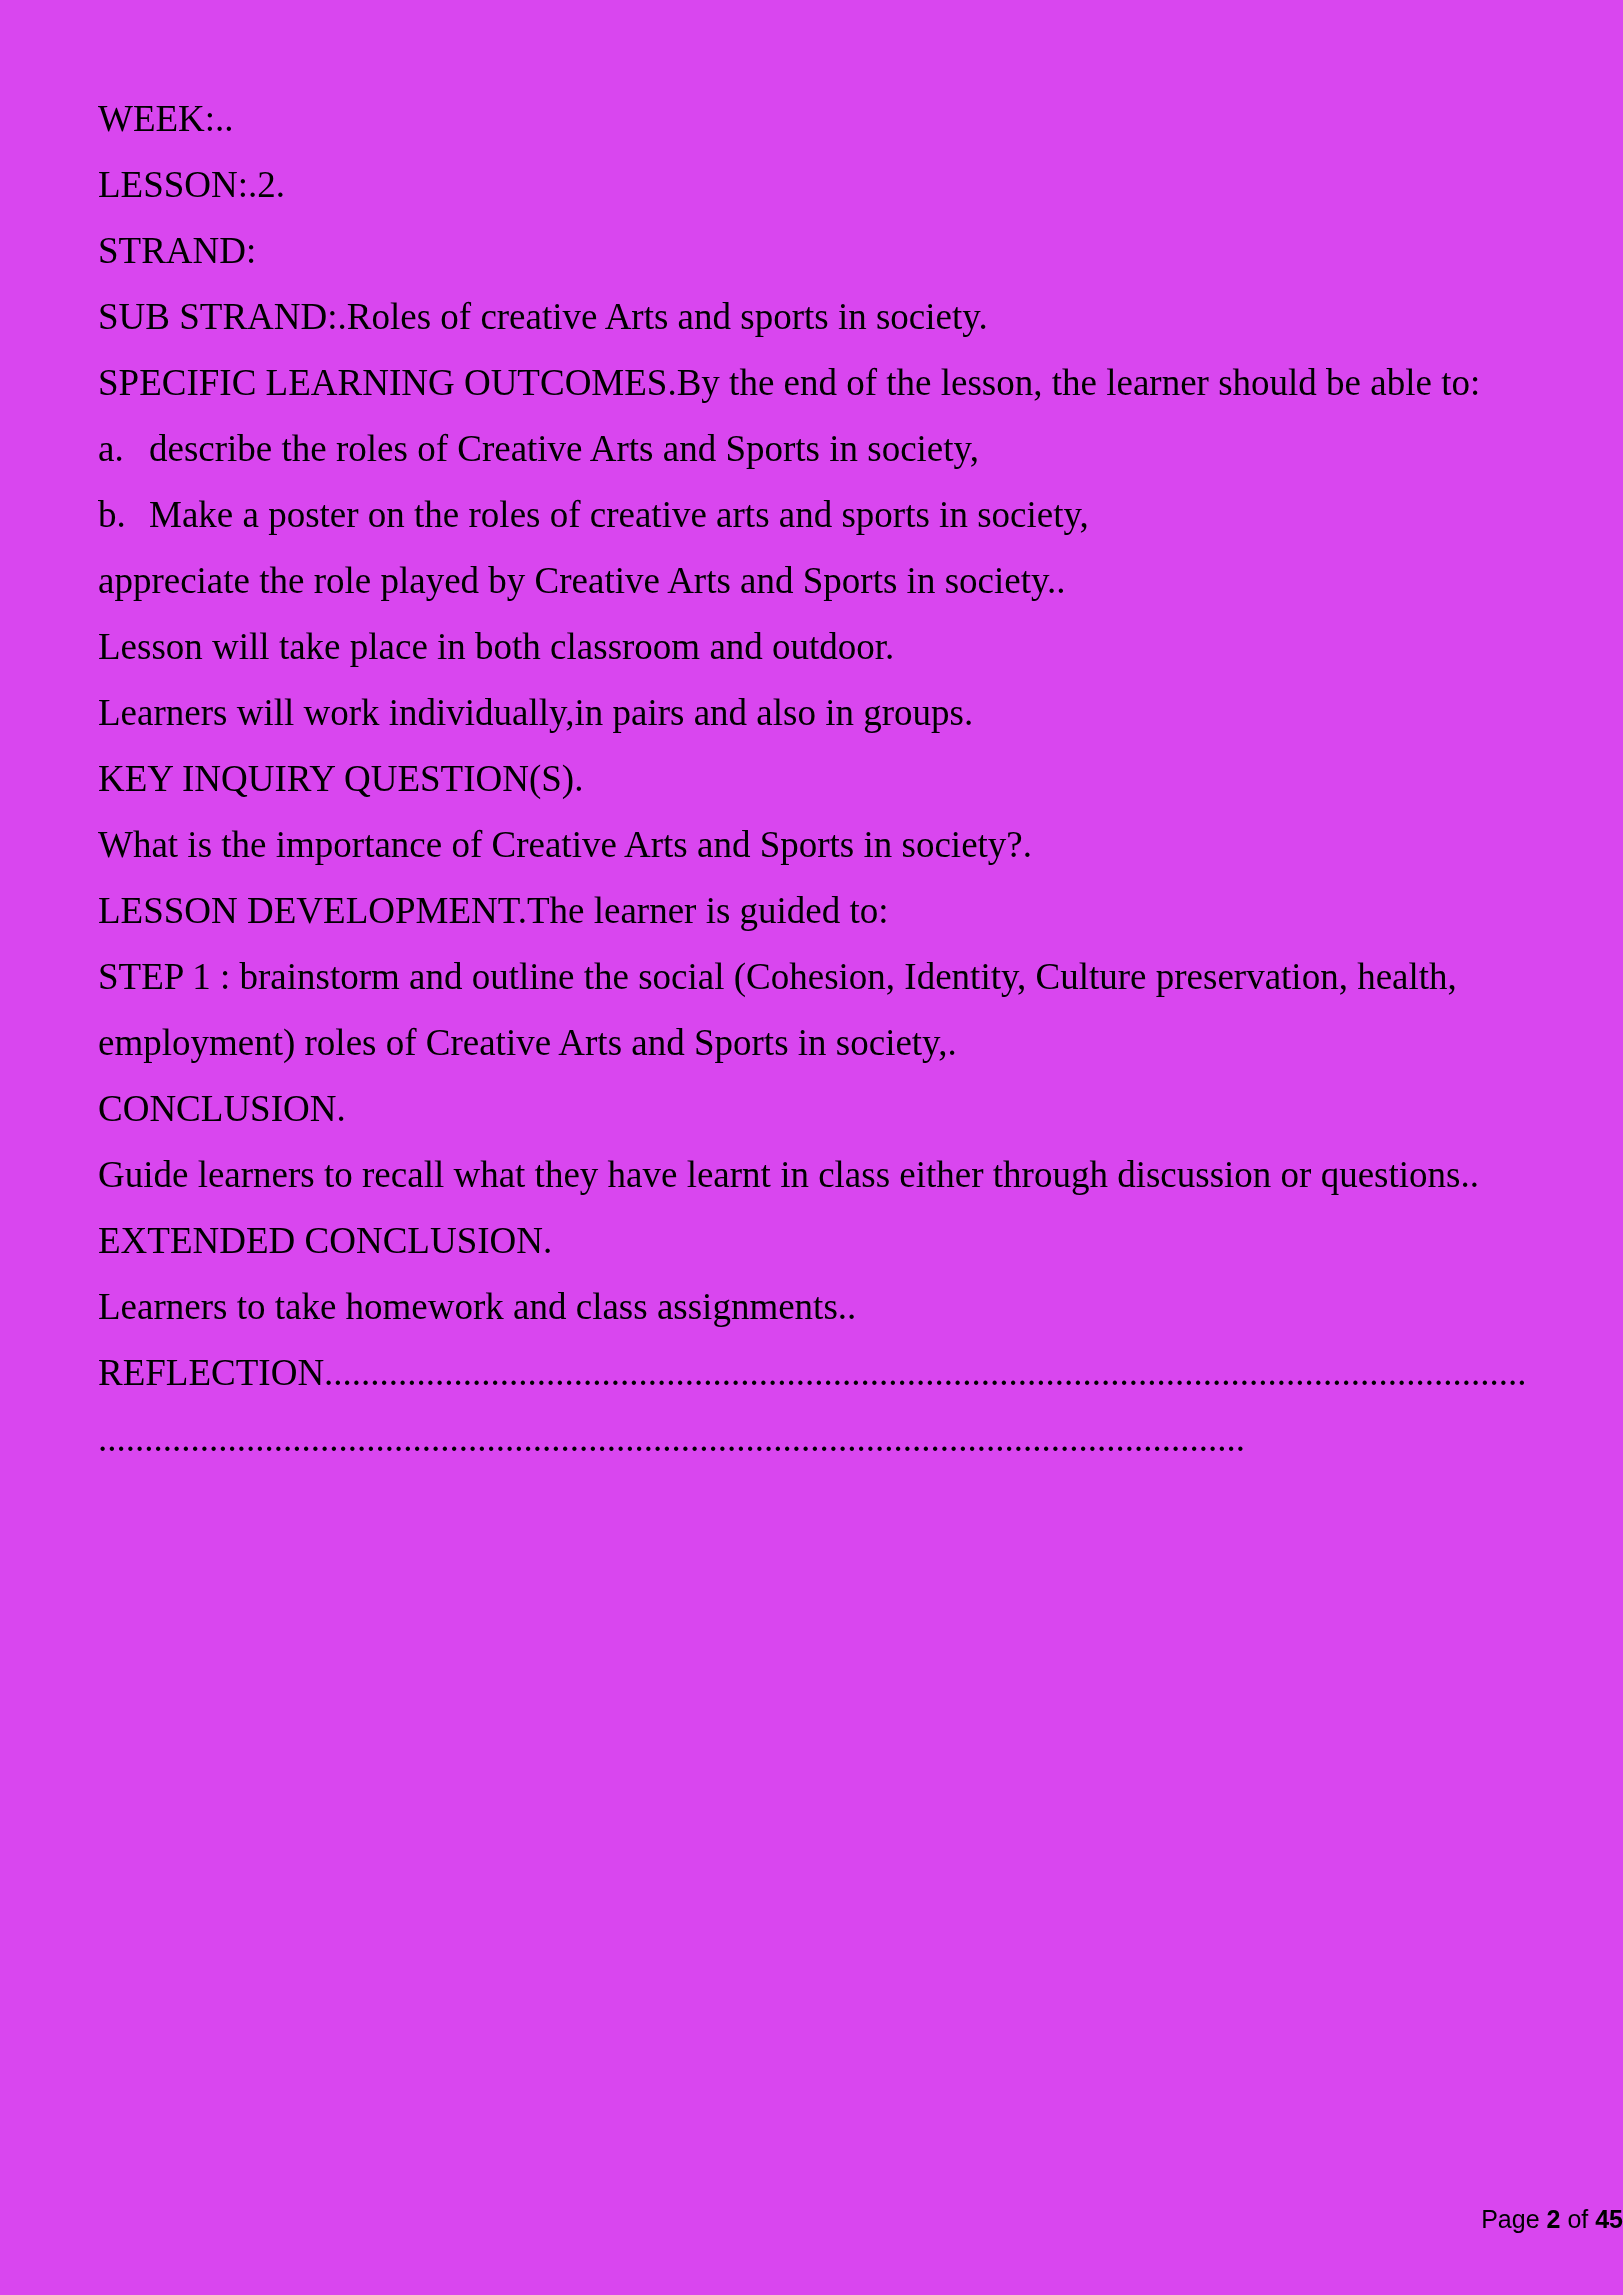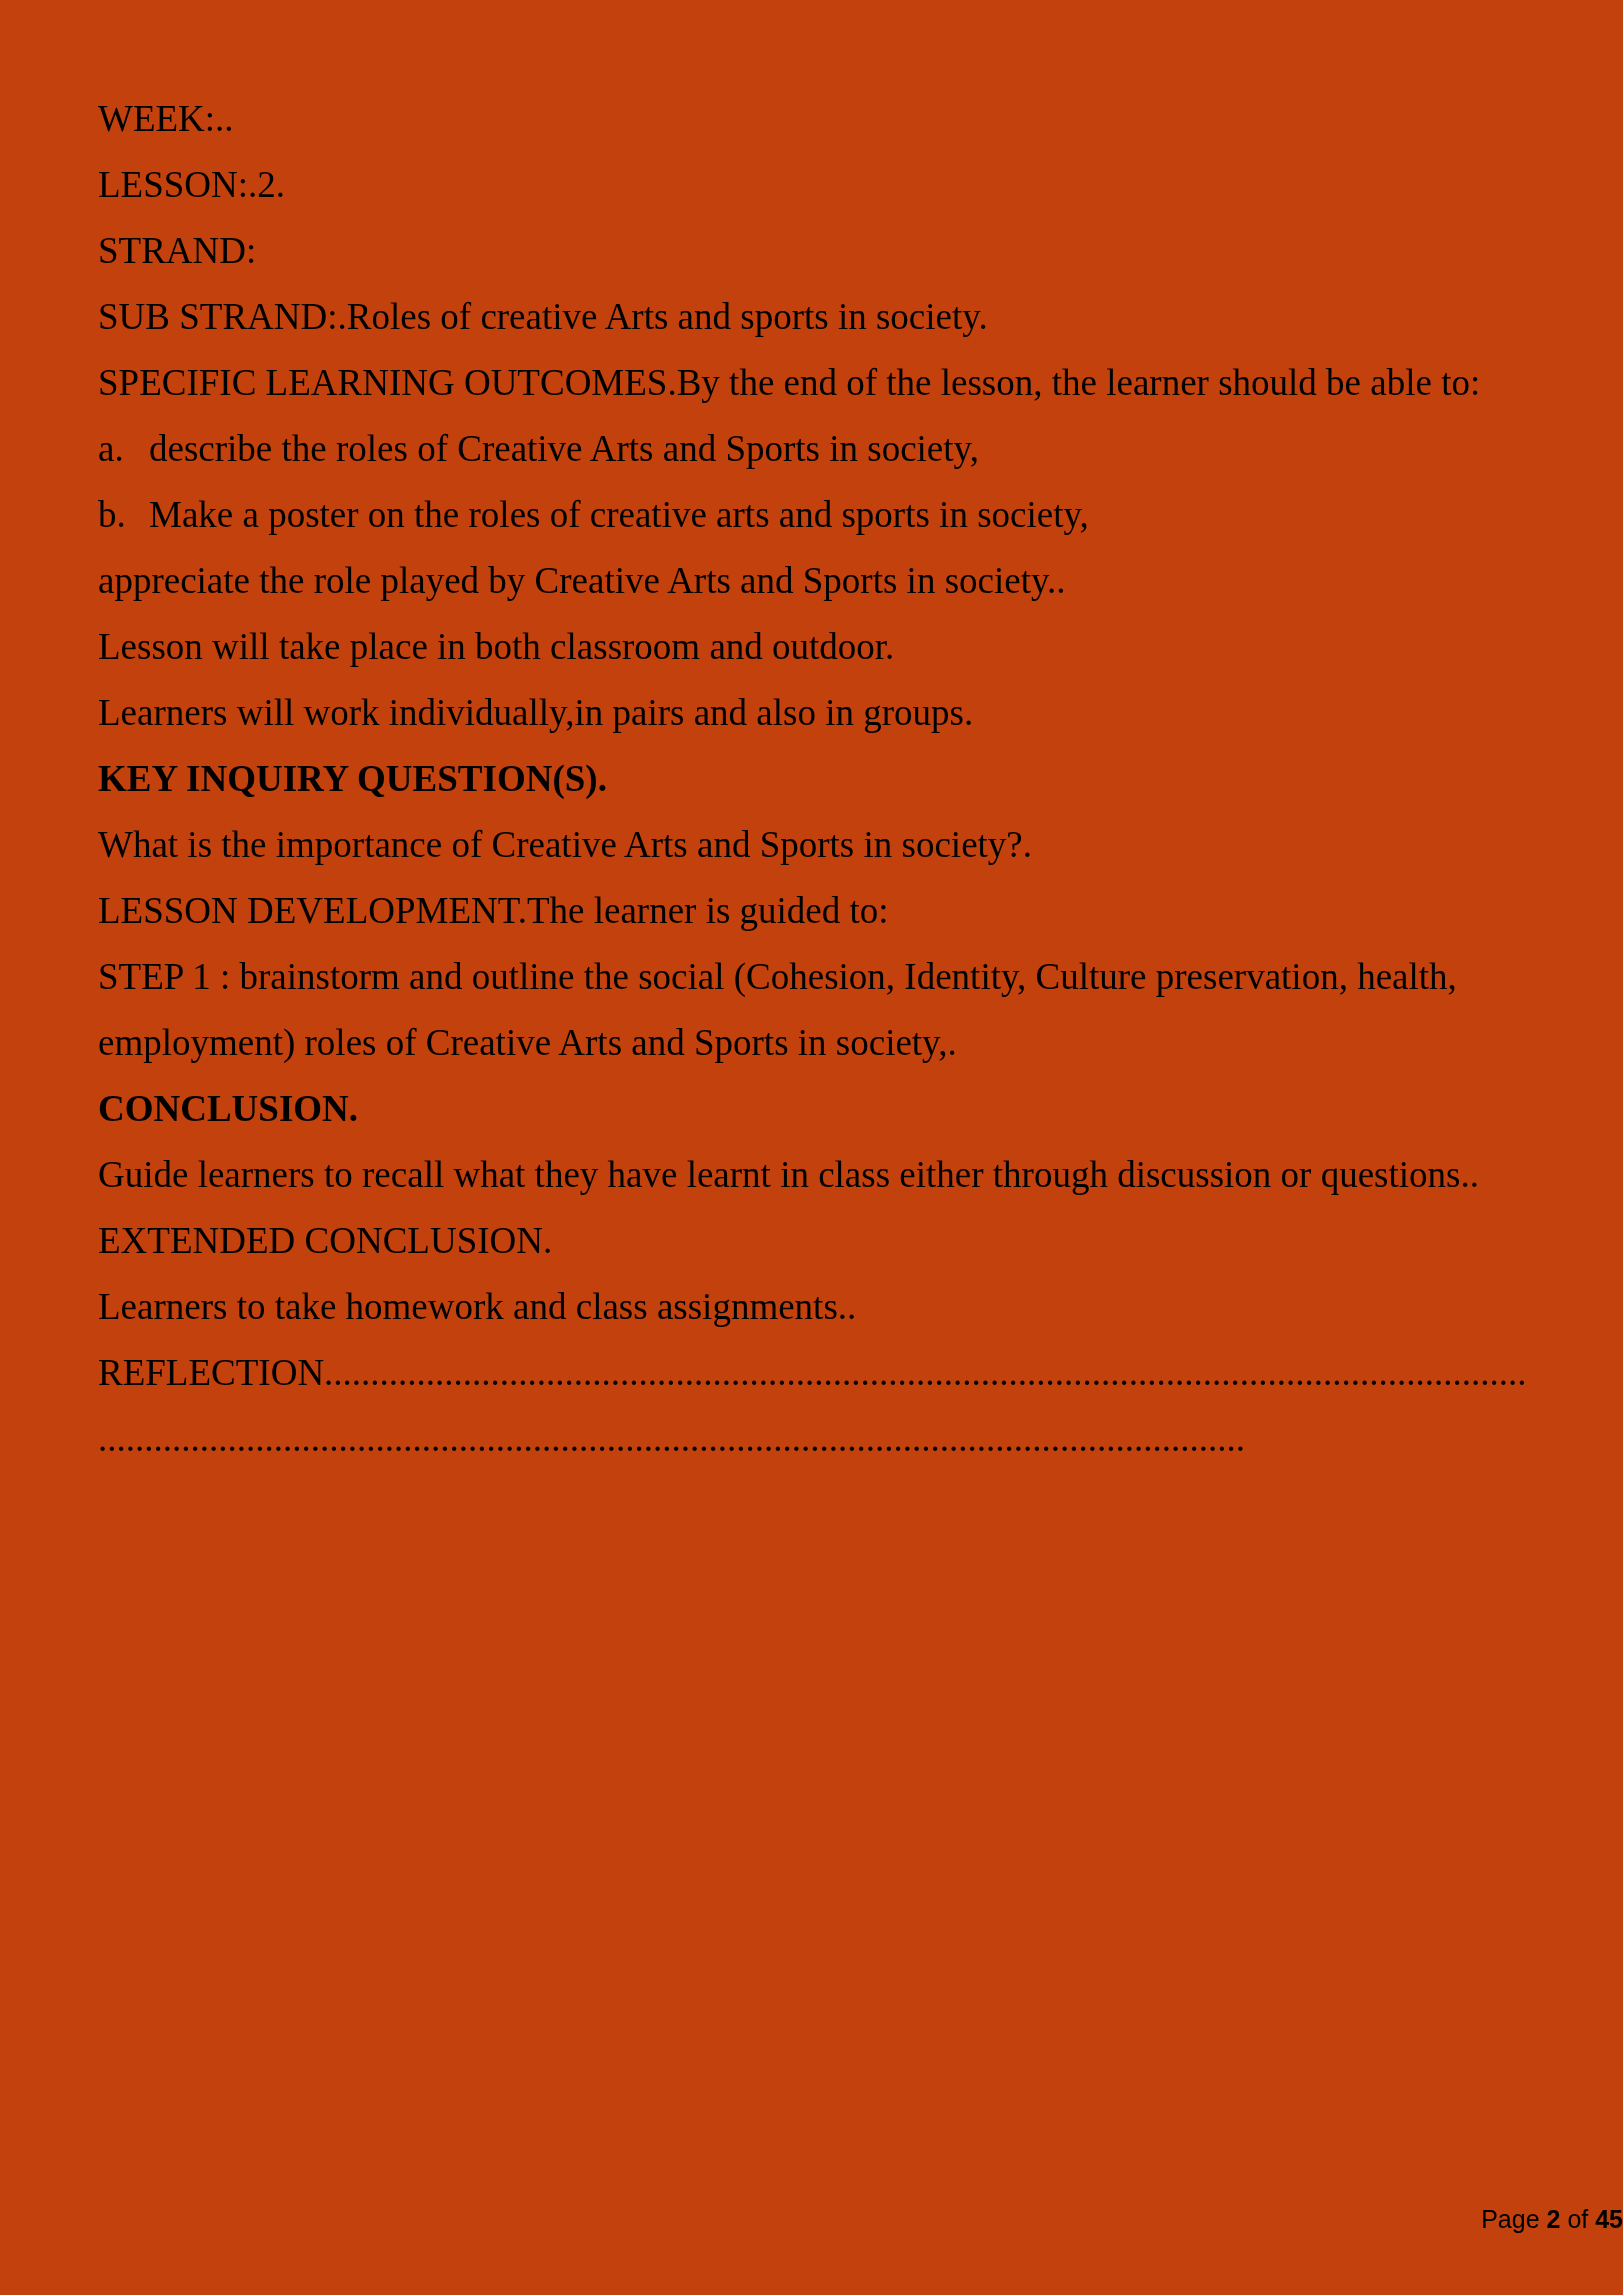--- a/index.html
+++ b/index.html
@@ -4,41 +4,41 @@
 <style>
   html, body {
     margin: 0;
     padding: 0;
     background: #ffffff;
   }
   .page {
     position: relative;
     width: 1623px;
     height: 2295px;
-    background: #c2410c;
+    background: #d946ef;
     color: #000000;
     font-family: "Liberation Serif", "DejaVu Serif", serif;
     overflow: hidden;
   }
   .content {
     position: absolute;
     left: 98px;
     top: 86px;
     width: 1427px;
   }
   .line {
     margin: 0;
     padding: 0;
     font-size: 37px;
     line-height: 66px;
     white-space: nowrap;
     font-weight: normal;
   }
   .line.bold {
-    font-weight: bold;
+    font-weight: normal;
   }
   .marker {
     display: inline-block;
     width: 51px;
   }
   .clip {
     overflow: hidden;
     width: 1427px;
   }
   .footer {

